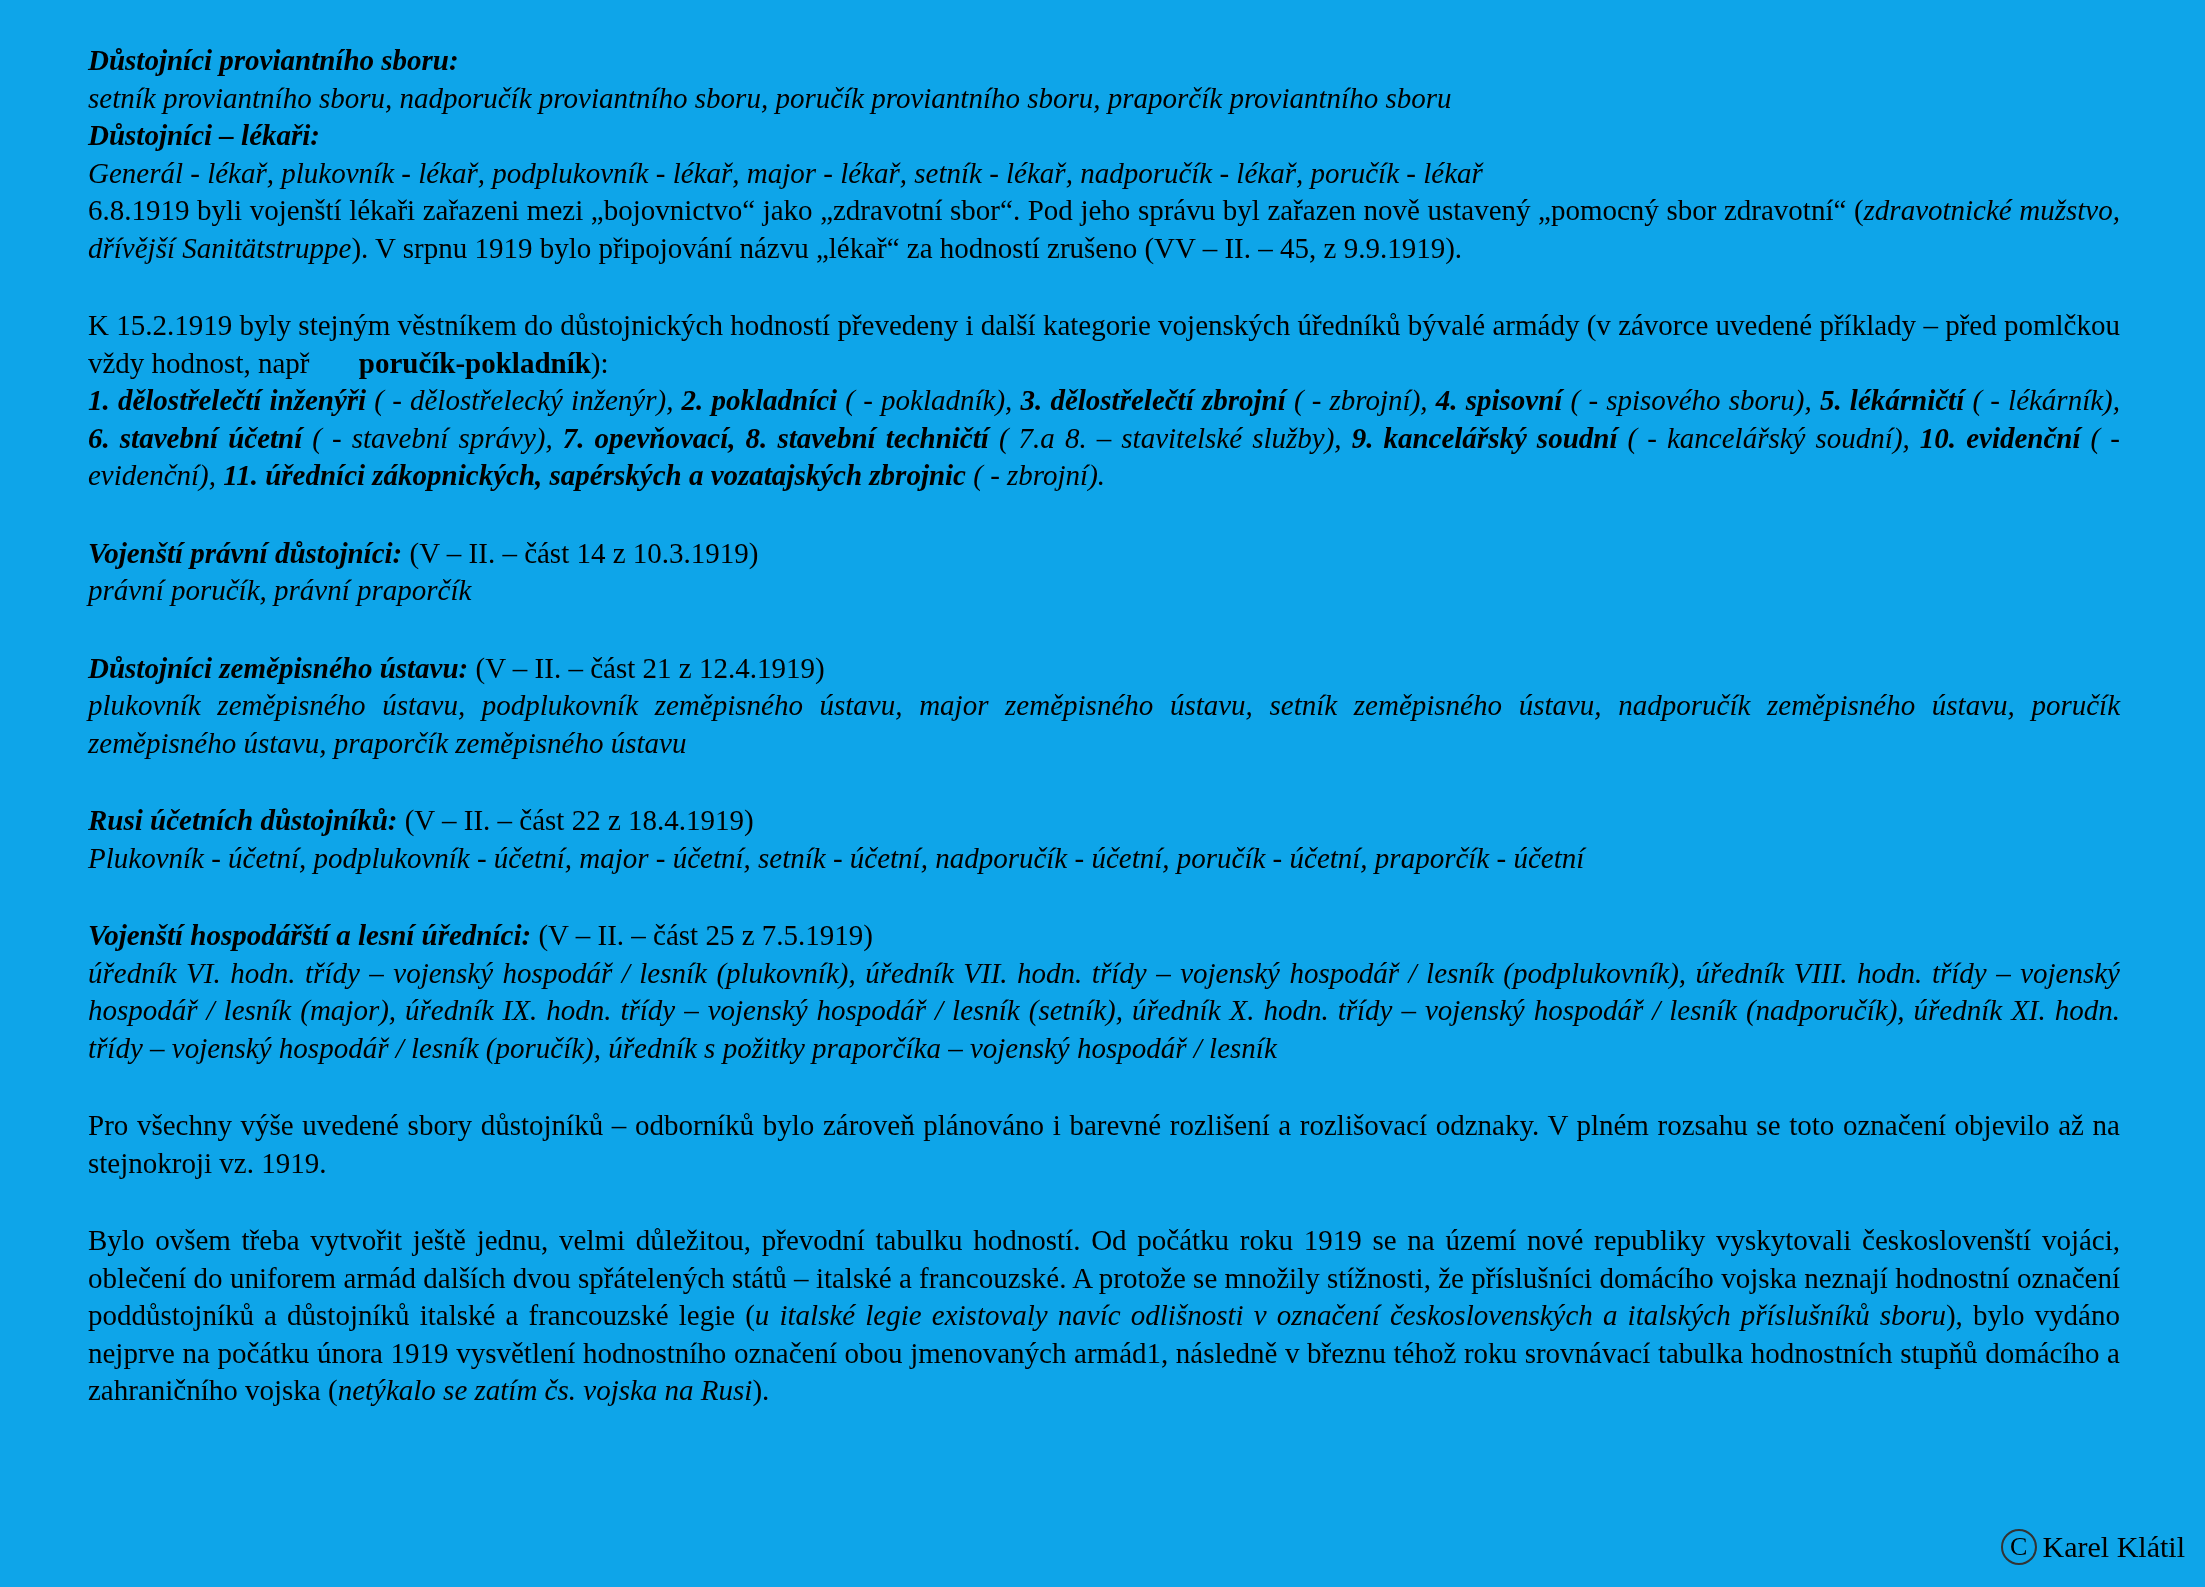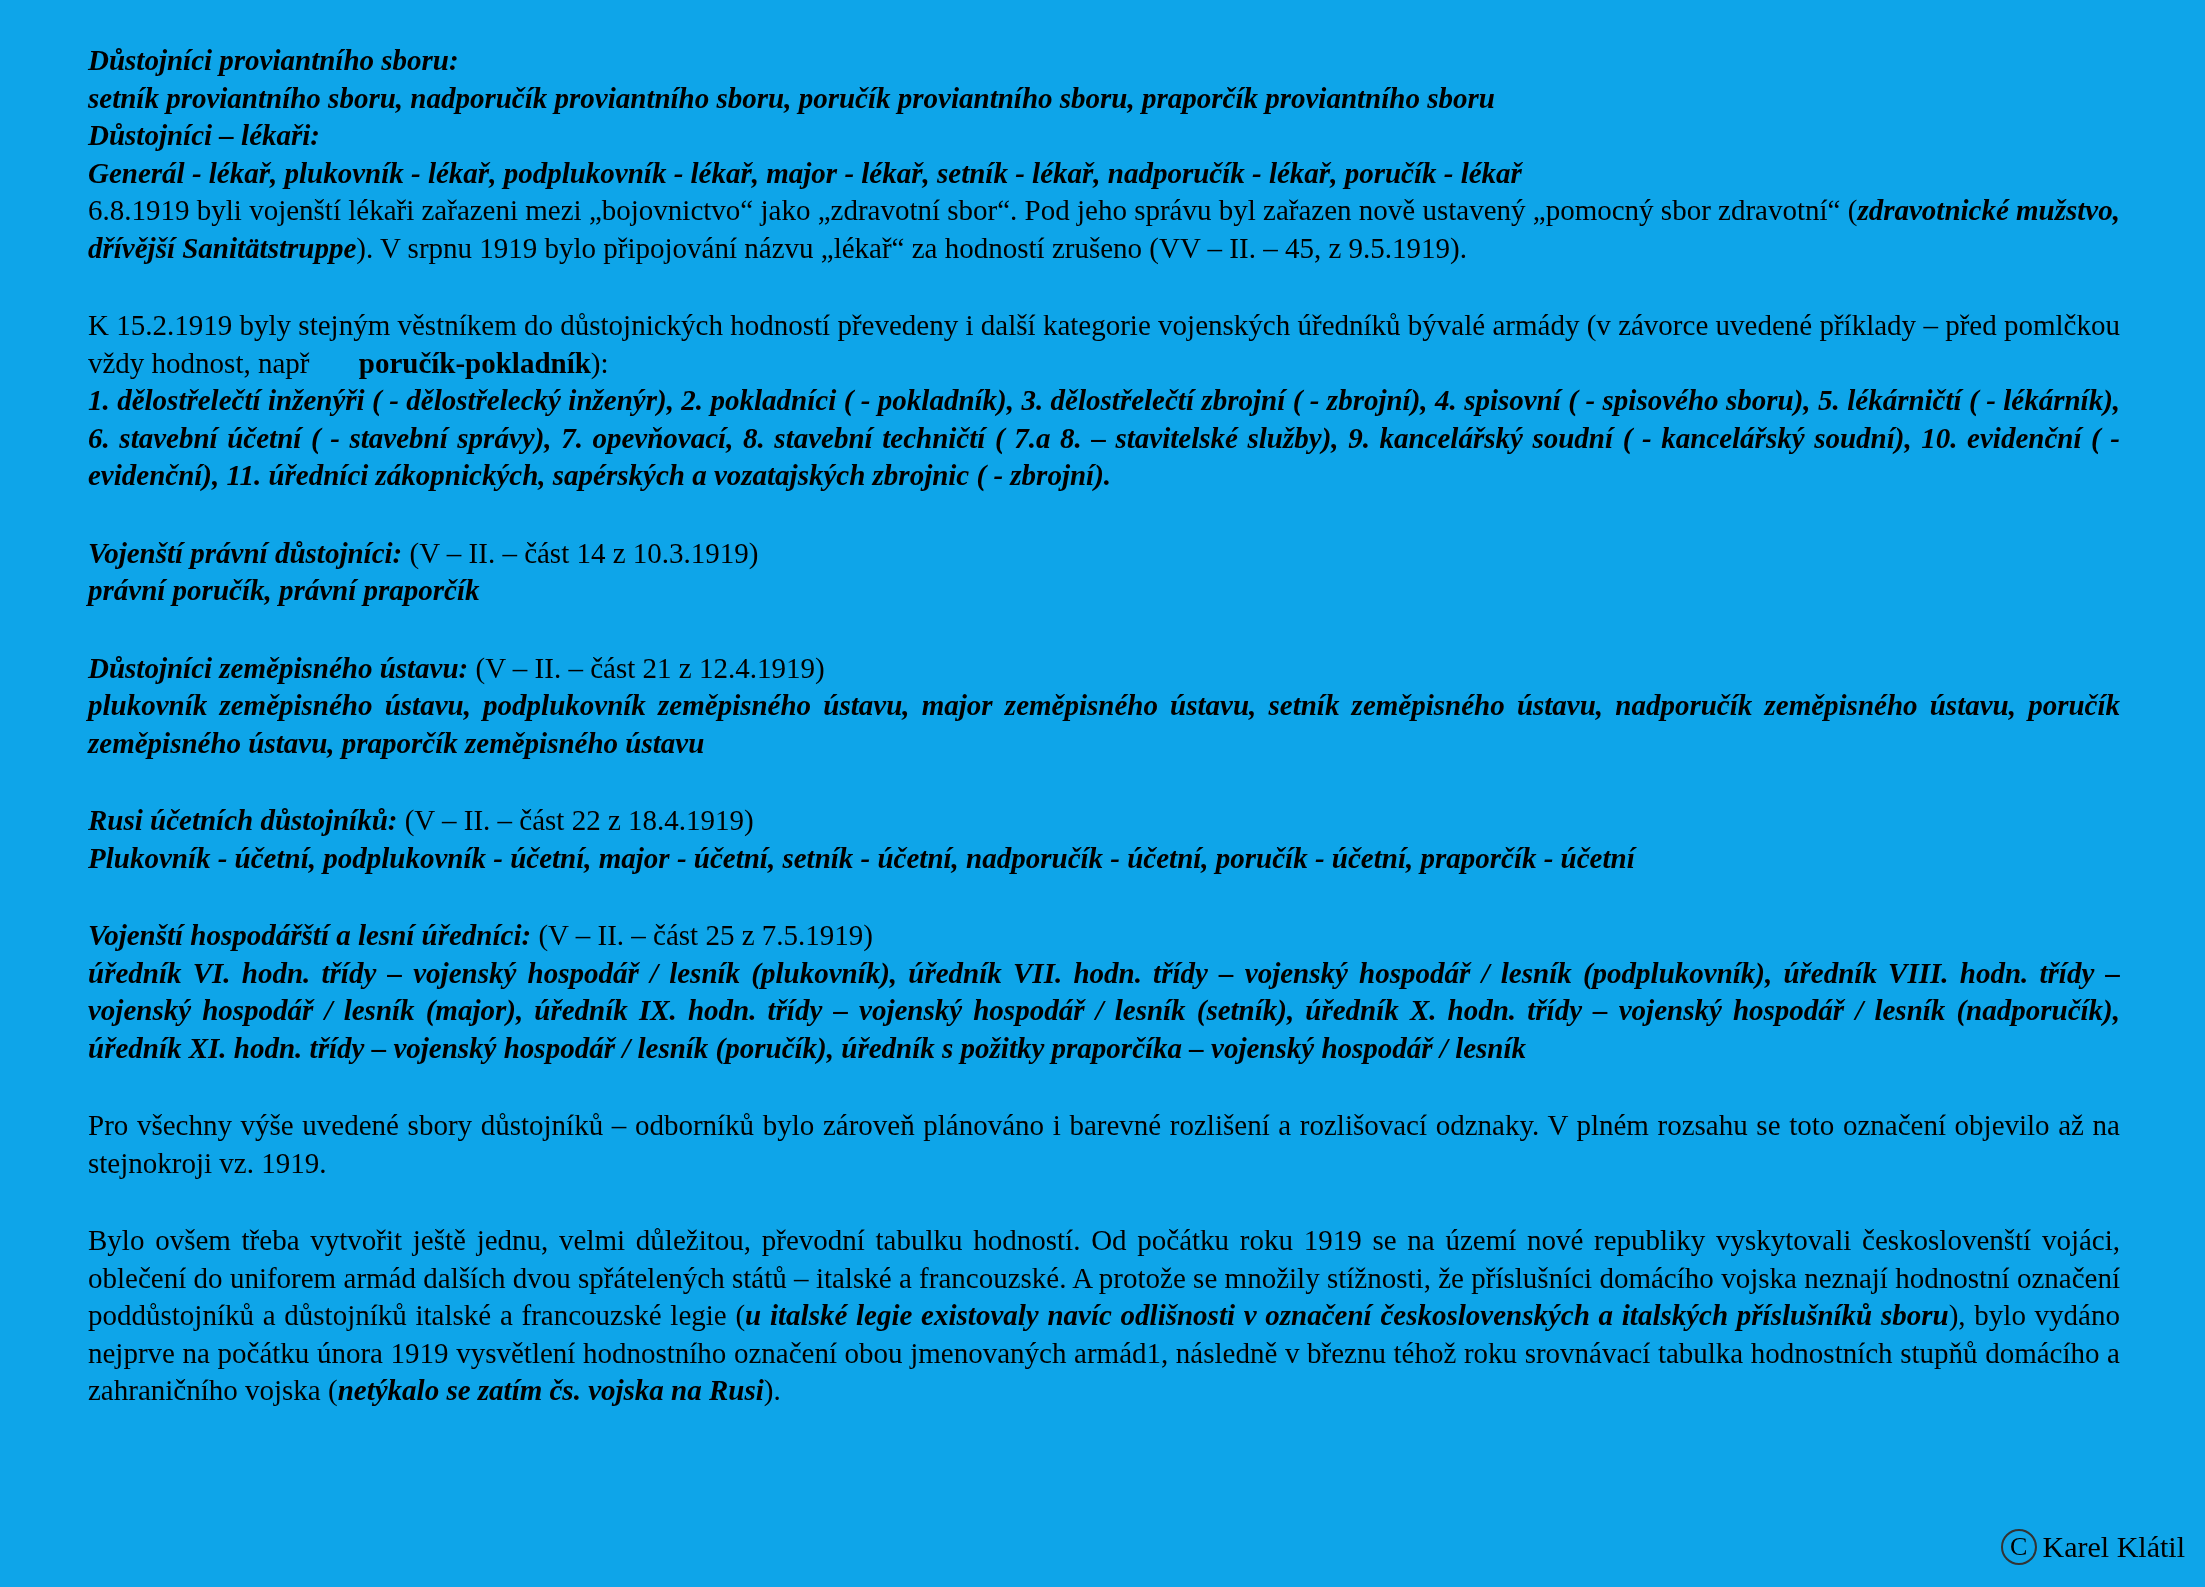--- a/index.html
+++ b/index.html
@@ -21,21 +21,21 @@
   .block { margin: 0 0 40px 0; }
   .block:last-child { margin-bottom: 0; }
   .para {
     margin: 0;
     font-size: 29px;
     line-height: 37.5px;
     text-align: justify;
     letter-spacing: 0px;
   }
   .seg-r  { font-style: normal;  font-weight: normal; }
-  .seg-i  { font-style: italic;  font-weight: bold; }
+  .seg-i  { font-style: italic;  font-weight: normal; }
   .seg-b  { font-style: normal;  font-weight: bold; margin-left: 42px; }
   .seg-bi { font-style: italic;  font-weight: bold; }
   .footer {
     position: absolute;
     right: 20px;
     bottom: 20px;
     font-size: 30px;
     line-height: 40px;
     white-space: nowrap;
     display: flex;
@@ -57,21 +57,21 @@
 </head>
 <body>
 
 <div class="page">
   <div class="content">
       <div class="block">
         <p class="para"><span class="seg-bi">Důstojníci proviantního sboru:</span></p>
         <p class="para"><span class="seg-i">setník proviantního sboru, nadporučík proviantního sboru, poručík proviantního sboru, praporčík proviantního sboru</span></p>
         <p class="para"><span class="seg-bi">Důstojníci – lékaři:</span></p>
         <p class="para"><span class="seg-i">Generál - lékař, plukovník - lékař, podplukovník - lékař, major - lékař, setník - lékař, nadporučík - lékař, poručík - lékař</span></p>
-        <p class="para"><span class="seg-r">6.8.1919 byli vojenští lékaři zařazeni mezi „bojovnictvo“ jako „zdravotní sbor“. Pod jeho správu byl zařazen nově ustavený „pomocný sbor zdravotní“ (</span><span class="seg-i">zdravotnické mužstvo, dřívější Sanitätstruppe</span><span class="seg-r">). V srpnu 1919 bylo připojování názvu „lékař“ za hodností zrušeno (VV – II. – 45, z 9.5.1919).</span></p>
+        <p class="para"><span class="seg-r">6.8.1919 byli vojenští lékaři zařazeni mezi „bojovnictvo“ jako „zdravotní sbor“. Pod jeho správu byl zařazen nově ustavený „pomocný sbor zdravotní“ (</span><span class="seg-i">zdravotnické mužstvo, dřívější Sanitätstruppe</span><span class="seg-r">). V srpnu 1919 bylo připojování názvu „lékař“ za hodností zrušeno (VV – II. – 45, z 9.9.1919).</span></p>
       </div>
       <div class="block">
         <p class="para"><span class="seg-r">K 15.2.1919 byly stejným věstníkem do důstojnických hodností převedeny i další kategorie vojenských úředníků bývalé armády (v závorce uvedené příklady – před pomlčkou vždy hodnost, např </span><span class="seg-b">poručík-pokladník</span><span class="seg-r">):</span></p>
         <p class="para"><span class="seg-bi">1. dělostřelečtí inženýři </span><span class="seg-i">( - dělostřelecký inženýr), </span><span class="seg-bi">2. pokladníci </span><span class="seg-i">( - pokladník), </span><span class="seg-bi">3. dělostřelečtí zbrojní </span><span class="seg-i">( - zbrojní), </span><span class="seg-bi">4. spisovní </span><span class="seg-i">( - spisového sboru), </span><span class="seg-bi">5. lékárničtí </span><span class="seg-i">( - lékárník), </span><span class="seg-bi">6. stavební účetní </span><span class="seg-i">( - stavební správy), </span><span class="seg-bi">7. opevňovací, 8. stavební techničtí </span><span class="seg-i">( 7.a 8. – stavitelské služby), </span><span class="seg-bi">9. kancelářský soudní </span><span class="seg-i">( - kancelářský soudní), </span><span class="seg-bi">10. evidenční </span><span class="seg-i">( - evidenční), </span><span class="seg-bi">11. úředníci zákopnických, sapérských a vozatajských zbrojnic </span><span class="seg-i">( - zbrojní).</span></p>
       </div>
       <div class="block">
         <p class="para"><span class="seg-bi">Vojenští právní důstojníci: </span><span class="seg-r">(V – II. – část 14 z 10.3.1919)</span></p>
         <p class="para"><span class="seg-i">právní poručík, právní praporčík</span></p>
       </div>
       <div class="block">

